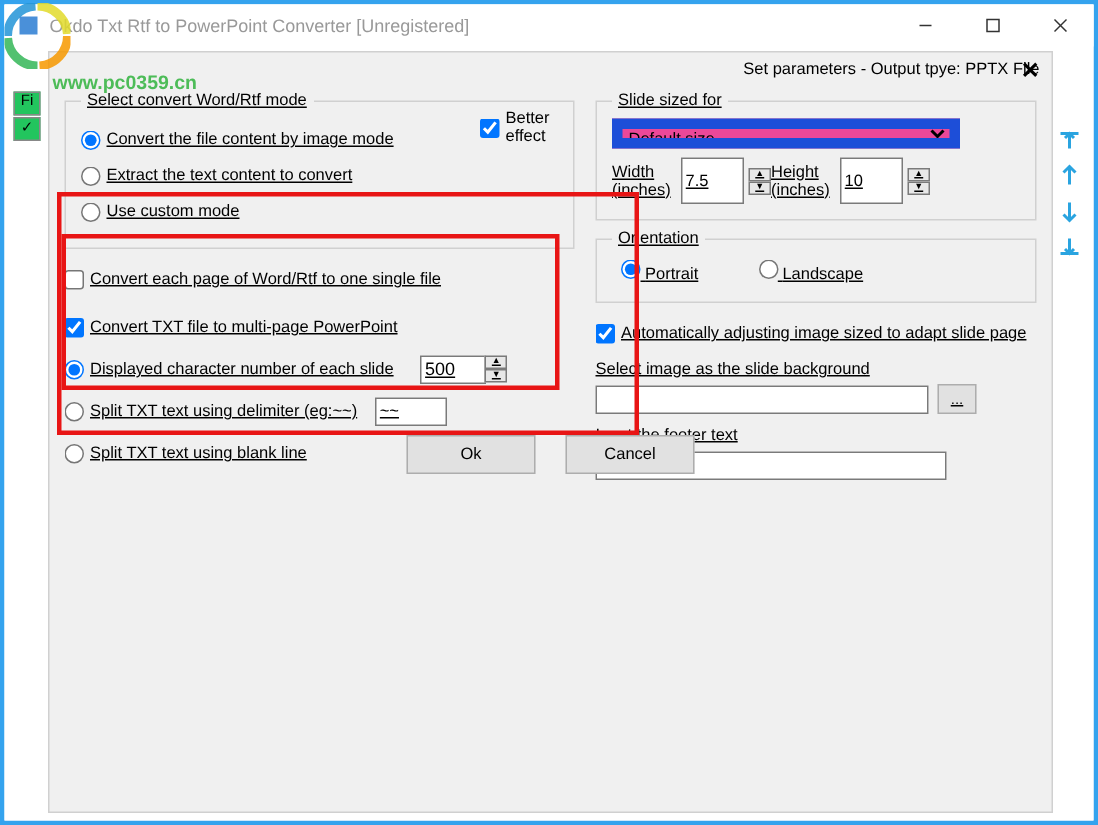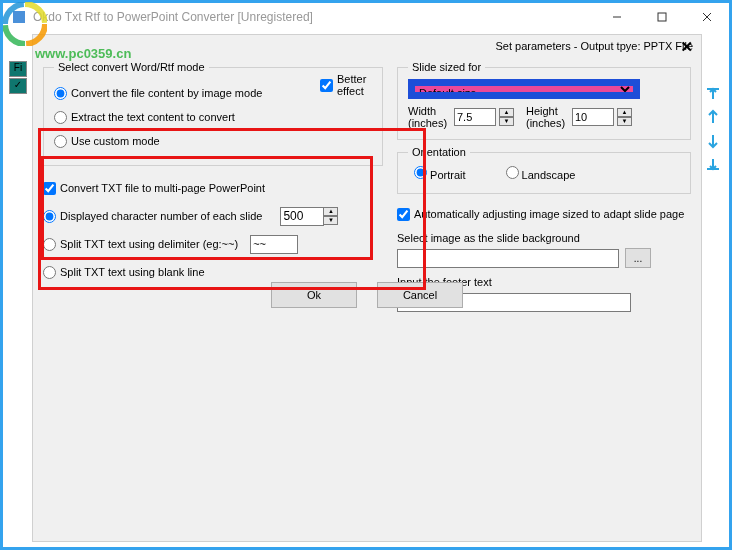--- a/index.html
+++ b/index.html
@@ -10,54 +10,54 @@
 .titlebar-icon { width: 16px; height: 16px; margin-right: 6px; display: inline-flex; align-items: center; }
 .titlebar-title { flex: 1; }
 .win-controls { display: flex; }
 .win-btn { width: 45px; height: 28px; display: flex; align-items: center; justify-content: center; color: #666; }
 .win-btn svg { width: 10px; height: 10px; }
 .watermark { position: absolute; top: 2px; left: 3px; z-index: 100; opacity: 0.85; }
 .watermark-logo { display: inline-block; vertical-align: middle; }
 .watermark-text { display: inline-block; font-family: "Microsoft YaHei", sans-serif; font-weight: bold; font-size: 22px; color: #ff8400; vertical-align: middle; }
 .watermark-url { font-family: Arial; font-size: 13px; color: #31b33e; font-weight: bold; margin-left: 32px; margin-top: -2px; }
 .left-strip { position: absolute; top: 58px; left: 6px; width: 20px; }
-.left-strip-item { width: 18px; height: 16px; border: 1px solid #888; margin-bottom: 1px; background: #0f766e; font-size: 10px; text-align: center; }
+.left-strip-item { width: 18px; height: 16px; border: 1px solid #888; margin-bottom: 1px; background: #22c55e; font-size: 10px; text-align: center; }
 .dialog { position: absolute; top: 31px; left: 29px; width: 670px; height: 508px; background: #f0f0f0; border: 1px solid #d0d0d0; }
 .dialog-header { height: 22px; display: flex; align-items: center; padding: 0 8px; font-size: 11px; color: #000; justify-content: flex-end; }
 .dialog-close { position: absolute; right: 8px; top: 3px; font-size: 15px; font-weight: bold; cursor: pointer; }
-.dialog-body { padding: 4px 10px; position: relative; }
+.dialog-body { padding: 4px 10px; position: relative; text-decoration: underline; }
 fieldset { border: 1px solid #d0d0d0; padding: 6px 10px 10px; margin-bottom: 6px; font-size: 11px; }
 legend { padding: 0 4px; color: #000; }
 .row { display: flex; align-items: center; margin: 4px 0; min-height: 20px; }
 .row label { margin-left: 4px; }
 input[type=radio], input[type=checkbox] { margin: 0; }
 .two-col { display: flex; gap: 14px; }
 .col-left { width: 340px; }
 .col-right { flex: 1; }
 .better-effect { position: absolute; left: 276px; top: 0; display: flex; align-items: center; }
-.num-input { width: 42px; height: 18px; border: 1px solid #7a7a7a; font-size: 11px; padding: 0 2px; }
+.num-input { width: 42px; height: 31px; border: 1px solid #7a7a7a; font-size: 11px; padding: 0 2px; }
 .spinner-input { width: 44px; height: 19px; border: 1px solid #7a7a7a; font-size: 12px; padding: 0 2px; }
 .spin-btns { display: inline-flex; flex-direction: column; margin-left: -1px; }
 .spin-btn { width: 15px; height: 9px; border: 1px solid #7a7a7a; background: #e8e8e8; font-size: 6px; line-height: 6px; text-align: center; }
 .txt-input { width: 48px; height: 19px; border: 1px solid #7a7a7a; font-size: 11px; padding: 0 2px; }
 select.slide-size { width: 232px; height: 20px; border: 7px solid #1d4ed8; font-size: 11px; background: #ec4899; }
 .wh-group { display: flex; align-items: center; gap: 4px; }
 .wh-label { font-size: 11px; width: 42px; }
 .red-box { position: absolute; border: 3px solid #e81515; pointer-events: none; }
 .red-box-1 { top: 128px; left: 38px; width: 388px; height: 162px; }
 .red-box-2 { top: 156px; left: 41px; width: 332px; height: 104px; }
 .long-input { width: 222px; height: 19px; border: 1px solid #7a7a7a; background: #fff; }
 .browse-btn { width: 26px; height: 20px; border: 1px solid #adadad; background: #e1e1e1; margin-left: 6px; font-size: 10px; }
 .footer-input { width: 234px; height: 19px; border: 1px solid #7a7a7a; background: #fff; }
 .buttons-row { position: absolute; bottom: 12px; left: 0; width: 100%; display: flex; justify-content: center; gap: 20px; }
 .dlg-btn { width: 86px; height: 26px; border: 1px solid #adadad; background: #e1e1e1; font-size: 11px; }
 .right-arrows { position: absolute; right: 8px; top: 82px; display: flex; flex-direction: column; gap: 8px; }
 .arrow-ic { width: 16px; height: 16px; color: #2aa4e0; }
 .section-label { font-size: 11px; margin: 8px 0 3px; }
-.slide-dim { display: flex; gap: 12px; margin-top: 6px; align-items: center; }
+.slide-dim { display: flex; margin-top: 6px; align-items: center; }
 .orientation-opts { display: flex; gap: 40px; padding: 2px 6px; }
 .convert-mode { position: relative; }
 </style>
 </head>
 <body>
 
 <div class="outer-border"></div>
 
 <div class="watermark">
   <span class="watermark-logo">
@@ -140,20 +140,24 @@
             <div class="row">
               <input type="radio" style="">
               <label>Extract the text content to convert</label>
             </div>
             <div class="row">
               <input type="radio" style="">
               <label>Use custom mode</label>
             </div>
           </fieldset>
 
+          <div class="row" style="margin-top:10px;">
+            <input type="checkbox" style="">
+            <label>Convert each page of Word/Rtf to one single file</label>
+          </div>
           <div class="row" style="margin-top:12px;">
             <input type="checkbox" checked="" style="">
             <label>Convert TXT file to multi-page PowerPoint</label>
           </div>
           <div class="row" style="margin-top:8px;">
             <input type="radio" checked="" style="">
             <label>Displayed character number of each slide</label>
             <span style="width:18px;"></span>
             <input class="spinner-input" value="500" style="">
             <span class="spin-btns">

